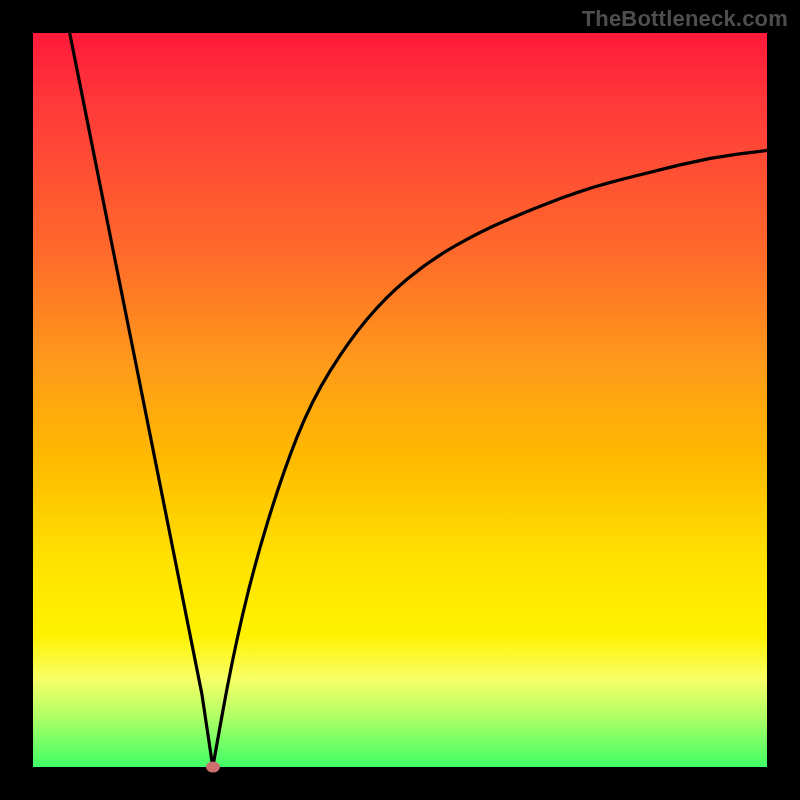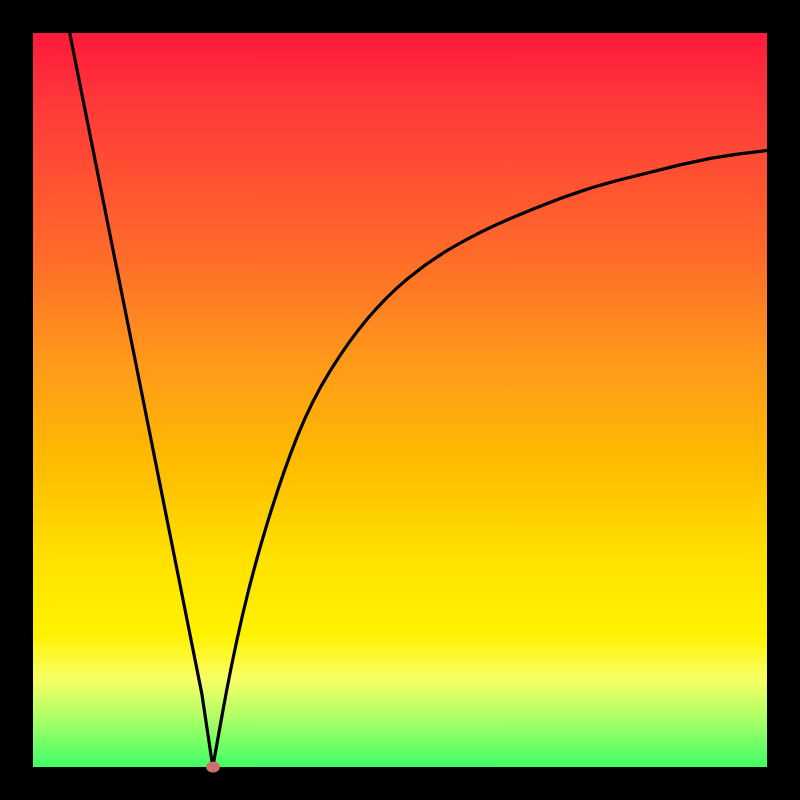--- a/index.html
+++ b/index.html
@@ -72,13 +72,14 @@
   <div class="plot-area">
 
     <svg class="curve" viewBox="0 0 734 734" preserveAspectRatio="none">
       <path fill="none" stroke="#000" stroke-width="3.2" d="M36.7 0.0 L58.7 110.1 L80.7 220.2 L102.8 330.3 L124.8 440.4 L146.8 550.5 L168.8 660.6 L179.8 734.0"></path>
       <path fill="none" stroke="#000" stroke-width="3.2" d="M179.8 734.0 Q179.8 734.0 189.0 682.6 Q198.2 631.2 209.2 583.5 Q220.2 535.8 234.9 488.1 Q249.6 440.4 264.2 403.7 Q278.9 367.0 297.3 337.6 Q315.6 308.3 334.0 286.3 Q352.3 264.2 374.3 245.9 Q396.4 227.5 422.1 212.9 Q447.7 198.2 473.4 187.2 Q499.1 176.2 528.5 165.1 Q557.8 154.1 587.2 146.8 Q616.6 139.5 645.9 132.1 Q675.3 124.8 704.6 121.1 L734.0 117.4"></path>
     </svg>
 
     <div class="marker" style="left:179.8px; top:734.0px;"></div>
   </div>
 
+  <div class="watermark">TheBottleneck.com</div>
 </div>
 
 </body></html>

